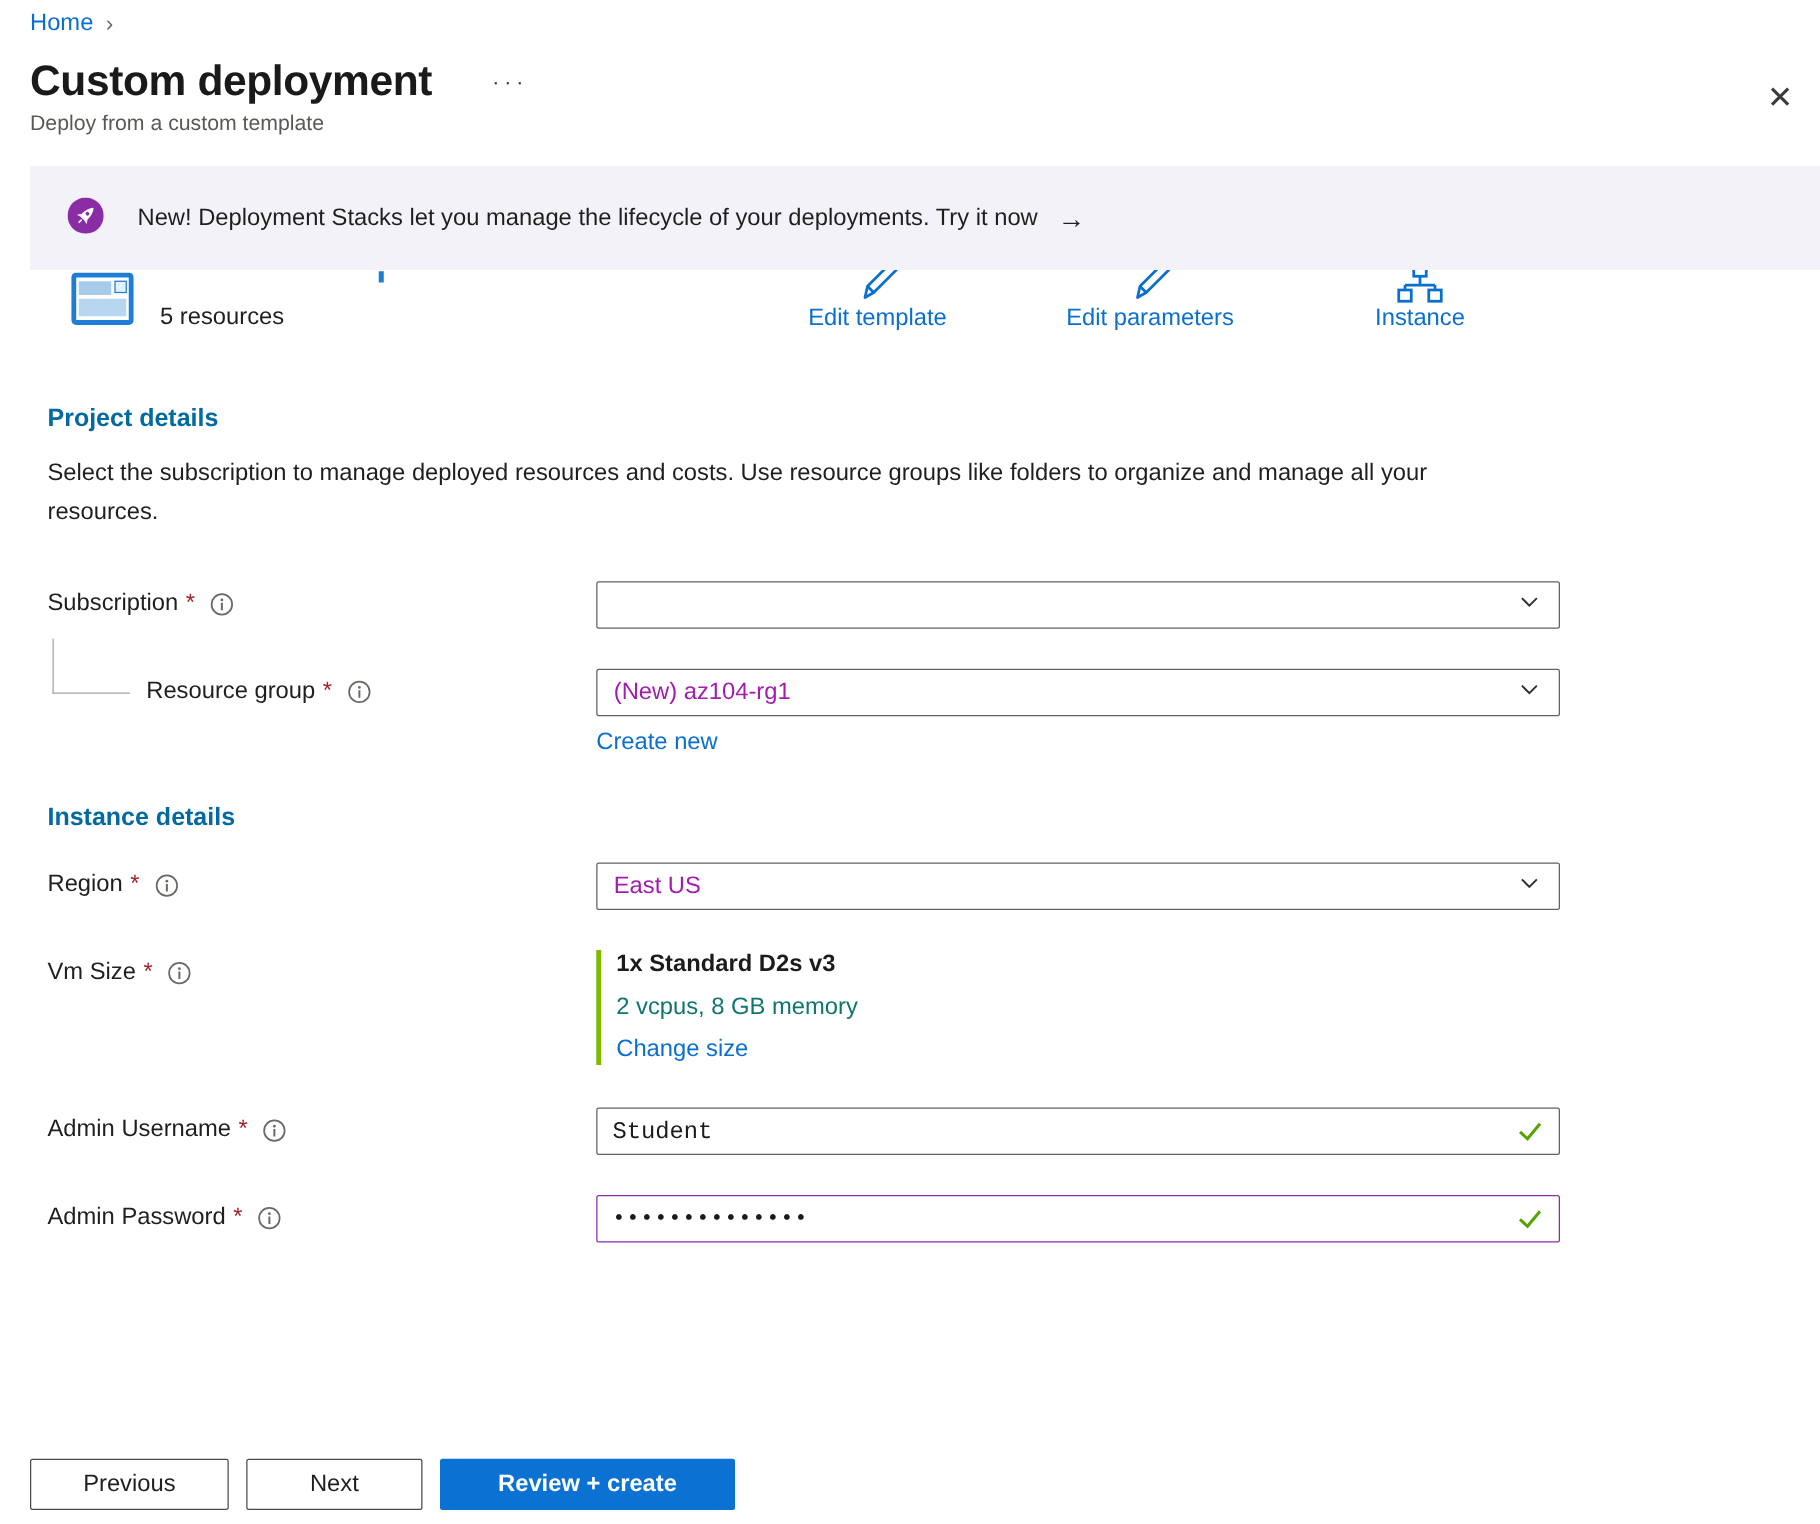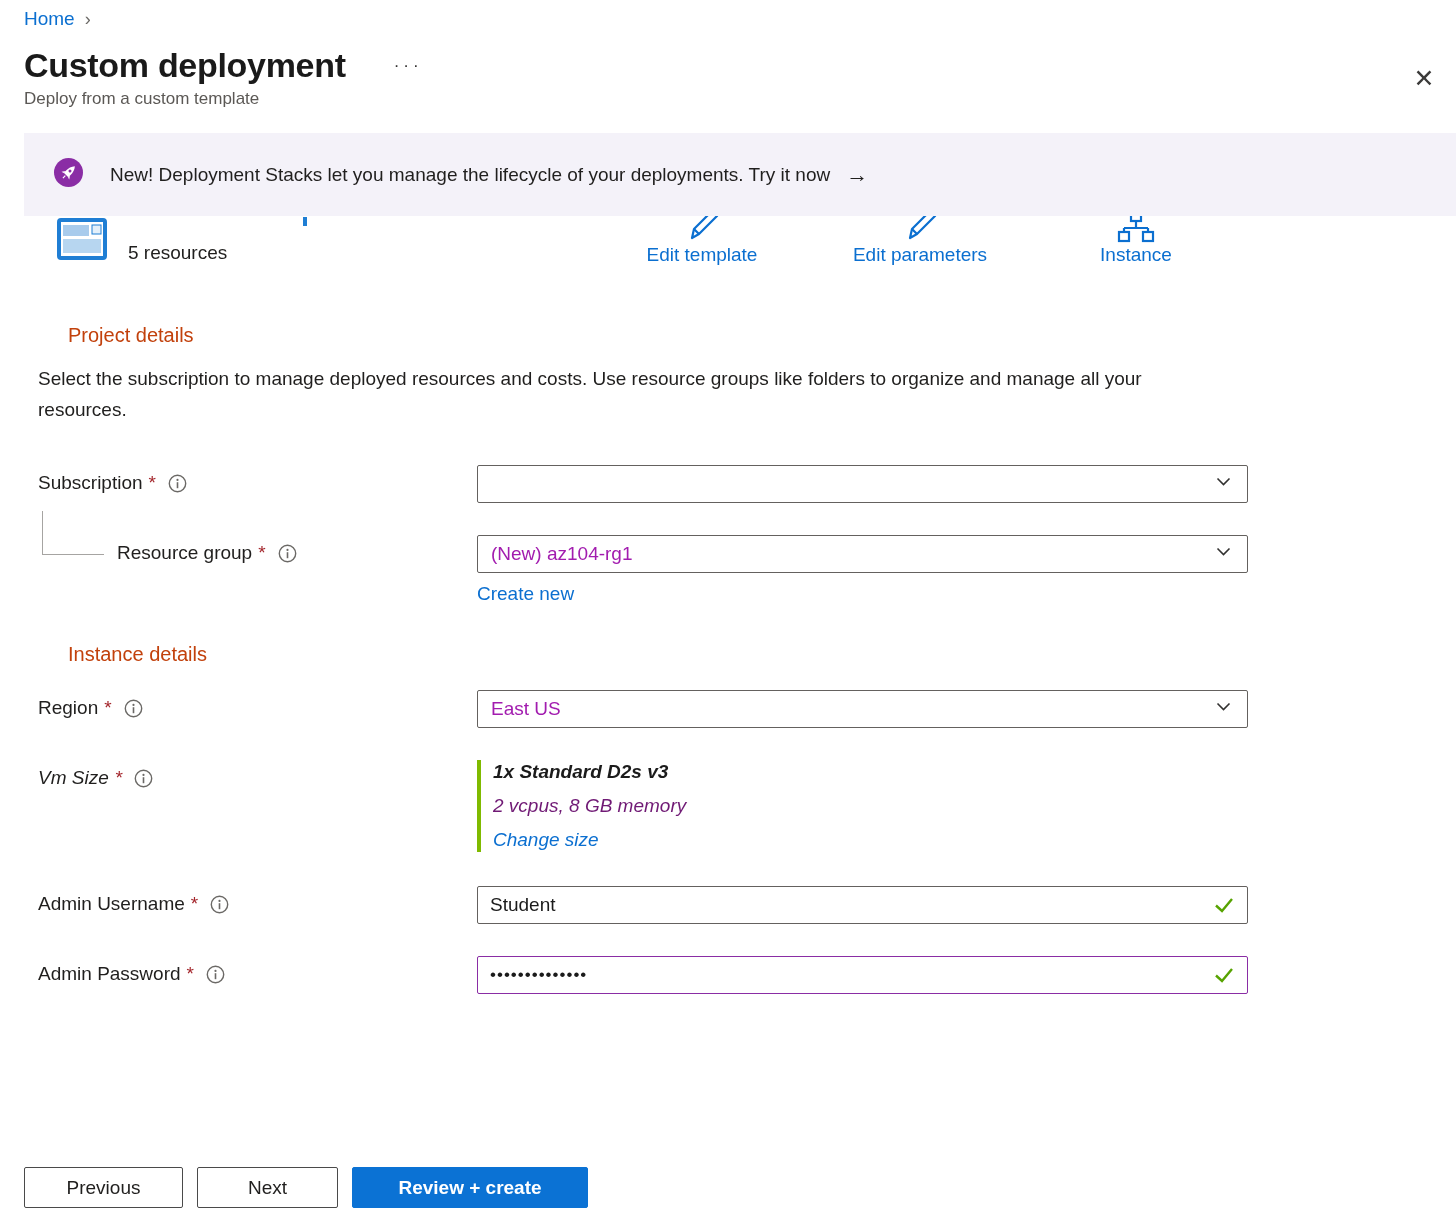--- a/index.html
+++ b/index.html
@@ -39,21 +39,21 @@
   .resources { position:absolute; left:57px; top:2px; display:flex; align-items:flex-end; gap:21px; }
   .resources-label { font-size:19px; color:#201f1e; }
   .action { position:absolute; top:-9px; text-align:center; color:#0b6fd0; font-size:19px; cursor:pointer; }
   .action .a-icon { height:37px; display:flex; justify-content:center; align-items:flex-end; }
   .action-template { left:632px; width:140px; }
   .action-params { left:838px; width:164px; }
   .action-visualize { left:1090px; width:92px; }
 
   
   .content { padding-left:38px; }
-  .section-h { font-size:20px; font-weight:400; color:#c2410c;margin-left:30px; }
+  .section-h { font-size:20px; font-weight:700; color:#0369a1; }
   .h-project { margin-top:46px; }
   .h-instance { margin-top:38px; }
   .desc { margin-top:16px; font-size:19px; line-height:31px; max-width:1150px; color:#201f1e; }
 
   .form-area { position:relative; margin-top:40px; }
   .row { display:flex; align-items:flex-start; margin-bottom:32px; }
   .label-col { width:439px; padding-top:7px; font-size:19px; color:#201f1e;
                display:flex; align-items:center; }
   .req { color:#a4262c; margin-left:6px; font-size:19px; }
   .info-icon { margin-left:12px; display:inline-flex; }
@@ -63,28 +63,28 @@
 
   .control-col { width:771px; }
   .dropdown { width:771px; height:38px; border:1px solid #64615e; border-radius:2px;
               background:#fff; display:flex; align-items:center; justify-content:space-between;
               padding:0 15px 0 13px; font-size:19px; color:#a21caf; cursor:pointer; }
   .create-new { display:inline-block; margin-top:10px; font-size:19px; color:#0b6fd0; cursor:pointer; }
 
   .input-wrap { position:relative; width:771px; }
   .text-input { width:771px; height:38px; border:1px solid #64615e; border-radius:2px;
                 padding:0 46px 0 12px; font-size:19px; color:#1b1b1b;
-                font-family:Liberation Sans, sans-serif; background:#fff; }
+                font-family:Liberation Mono, monospace; background:#fff; }
   .pw { border-color:#8a2da5; letter-spacing:1px; font-size:17px; }
   .input-check { position:absolute; right:13px; top:9px; pointer-events:none; }
 
-  .vm-row { margin-bottom:34px;font-style:italic; }
+  .vm-row { margin-bottom:34px; }
   .vm-block { border-left:4px solid #7fba00; padding:1px 0 1px 12px; }
   .vm-title { font-size:19px; font-weight:700; color:#1b1b1b; }
-  .vm-specs { margin-top:12px; font-size:19px; color:#701a75; }
+  .vm-specs { margin-top:12px; font-size:19px; color:#0f766e; }
   .vm-change { display:inline-block; margin-top:12px; font-size:19px; color:#0b6fd0; cursor:pointer; }
 
   
   .footer { position:absolute; left:24px; bottom:11px; display:flex; gap:14px; }
   .btn { height:41px; font-size:19px; font-family:"Liberation Sans", sans-serif;
          border-radius:2px; cursor:pointer; }
   .btn-secondary { background:#fff; border:1px solid #4a4a4a; color:#201f1e; }
   .btn-prev { width:159px; }
   .btn-next { width:141px; }
   .btn-primary { background:#0b72d4; border:1px solid #0b72d4; color:#fff;

